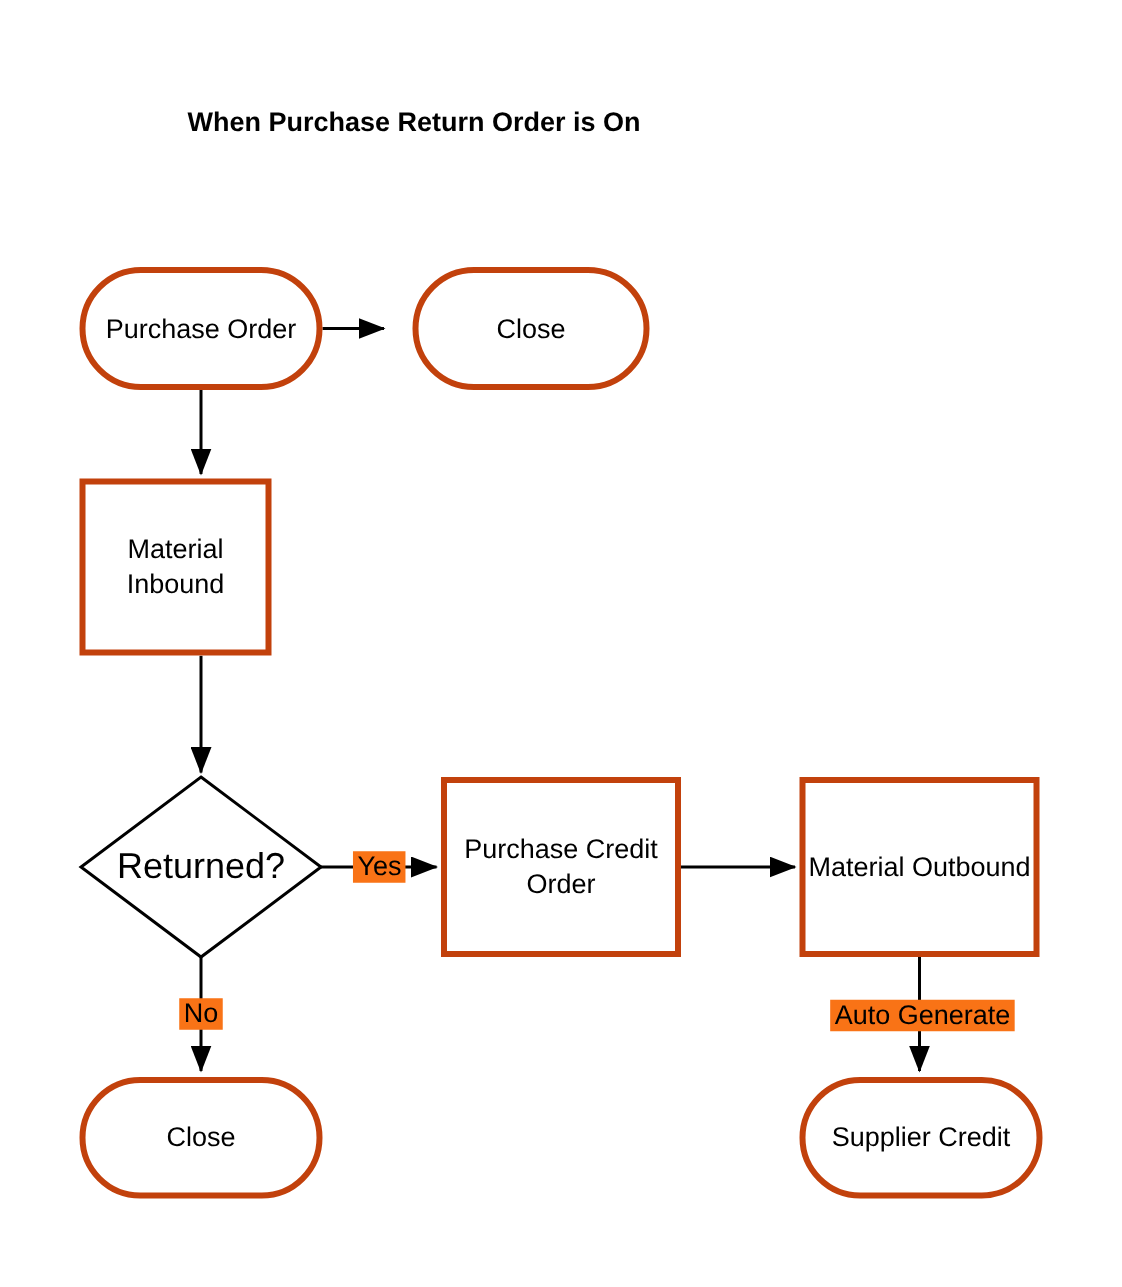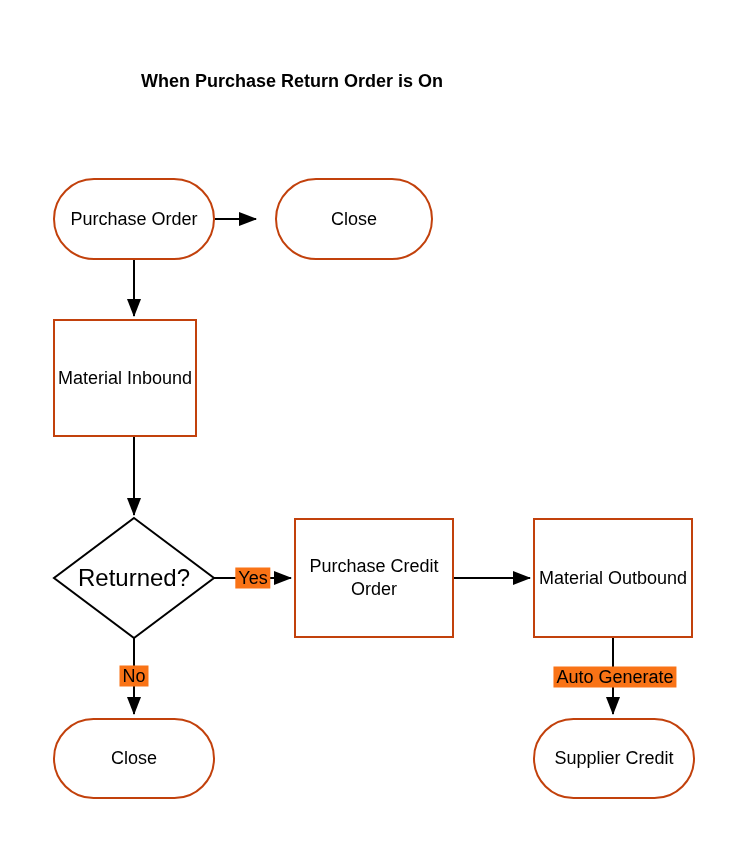--- a/index.html
+++ b/index.html
@@ -27,39 +27,38 @@
     position: absolute;
     left: 119px;
     top: 70px;
     width: 314px;
     height: 22px;
     line-height: 22px;
     text-align: center;
     font-size: 18px;
     font-weight: bold;
     white-space: nowrap;
-    margin-left: 16px;
   }
   .node {
     position: absolute;
     box-sizing: border-box;
     background: #ffffff;
-    border: 2px solid #c2410c;
+    border: 4px solid #c2410c;
     display: flex;
     align-items: center;
     justify-content: center;
     text-align: center;
     font-size: 18px;
     line-height: 23px;
   }
   .stadium { border-radius: 41px; }
   .rect { border-radius: 0; }
   .node-purchase-order   { left: 53px;  top: 178px; width: 162px; height: 82px; }
   .node-bill             { left: 275px; top: 178px; width: 158px; height: 82px; }
-  .node-material-inbound { left: 53px;  top: 319px; width: 144px; height: 118px; }
+  .node-material-inbound { left: 53px;  top: 319px; width: 128px; height: 118px; }
   .node-purchase-return-order { left: 294px; top: 518px; width: 160px; height: 120px; }
   .node-material-outbound     { left: 533px; top: 518px; width: 160px; height: 120px; }
   .node-close            { left: 53px;  top: 718px; width: 162px; height: 81px; }
   .node-supplier-credit  { left: 533px; top: 718px; width: 162px; height: 81px; }
   .diamond-label {
     position: absolute;
     left: 134px;
     top: 578px;
     transform: translate(-50%, -50%);
     font-size: 24px;

